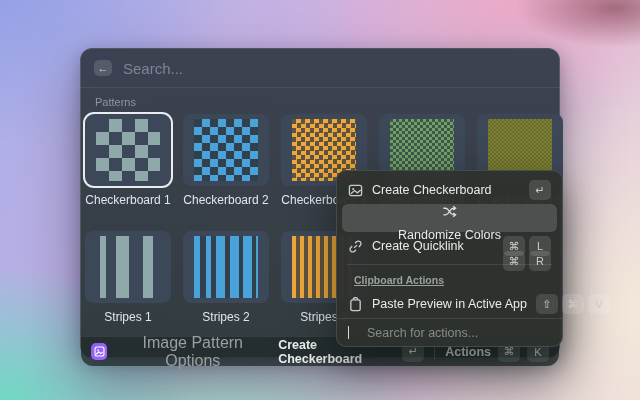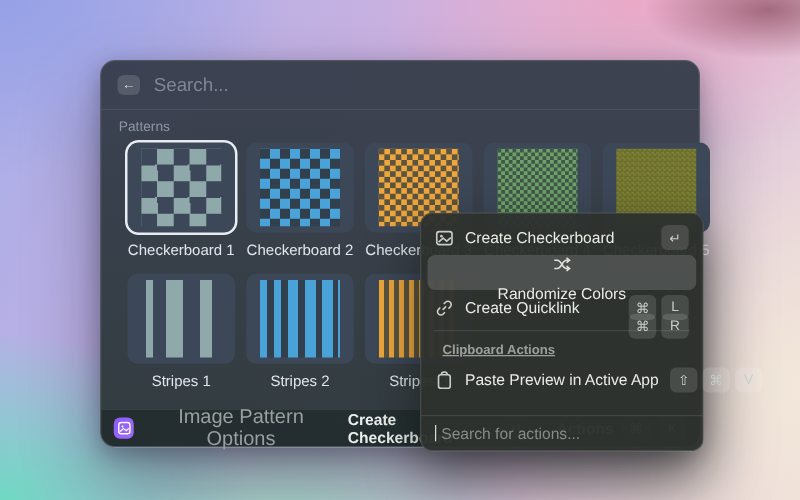--- a/index.html
+++ b/index.html
@@ -36,21 +36,22 @@
     cursor:default;
   }
   .search-placeholder{color:#7e8694;font-size:15px;}
   .section-label{
     color:#8e95a3;font-size:11px;font-weight:400;
     padding:8px 14px 6px 14px;
   }
   .grid{
     display:grid;grid-template-columns:repeat(5,86px);
     column-gap:9px;row-gap:0;
-    padding:0 21px;
+    padding:0 4px;
+    gap:12px;
   }
   .cell{display:flex;flex-direction:column;align-items:center;}
   .tile{
     width:86px;height:72px;border-radius:8px;background:#3c4758;
     box-sizing:border-box;display:flex;
   }
   .tile.selected{box-shadow:0 0 0 2px #e9ecf2;border-radius:9px;}
   .tile-pattern{flex:1;margin:5px 11px;}
   .tile-label{
     margin:7px 0 12px 0;color:#e2e6ec;font-size:12px;font-weight:500;
@@ -98,23 +99,23 @@
   .menu-row .mi{flex:0 0 15px;display:flex;align-items:center;}
   .menu-label{color:#e9ebe7;font-size:12.5px;font-weight:500;white-space:nowrap;}
   .menu-keys{margin-left:auto;display:flex;gap:4px;}
   .menu-sep{height:1px;background:rgba(255,255,255,.1);margin:4px 5px;}
   .menu-section{
     color:#9ba19a;font-size:10.5px;font-weight:600;
     padding:5px 12px 4px 12px;
     text-decoration:underline;
   }
   .menu-search{
-    display:flex;align-items:center;gap:4px;
+    display:flex;align-items:center;gap:18px;
     border-top:1px solid rgba(255,255,255,.1);
-    height:27px;padding:0 11px;margin-top:14px;
+    height:27px;padding:0 11px;margin-top:0;
   }
   .caret{width:1px;height:13px;background:#d7dad4;}
   .menu-search-placeholder{color:#868c85;font-size:12.5px;}
   svg{display:block;}
 </style>
 </head>
 <body>
 
 <div class="window">
 

